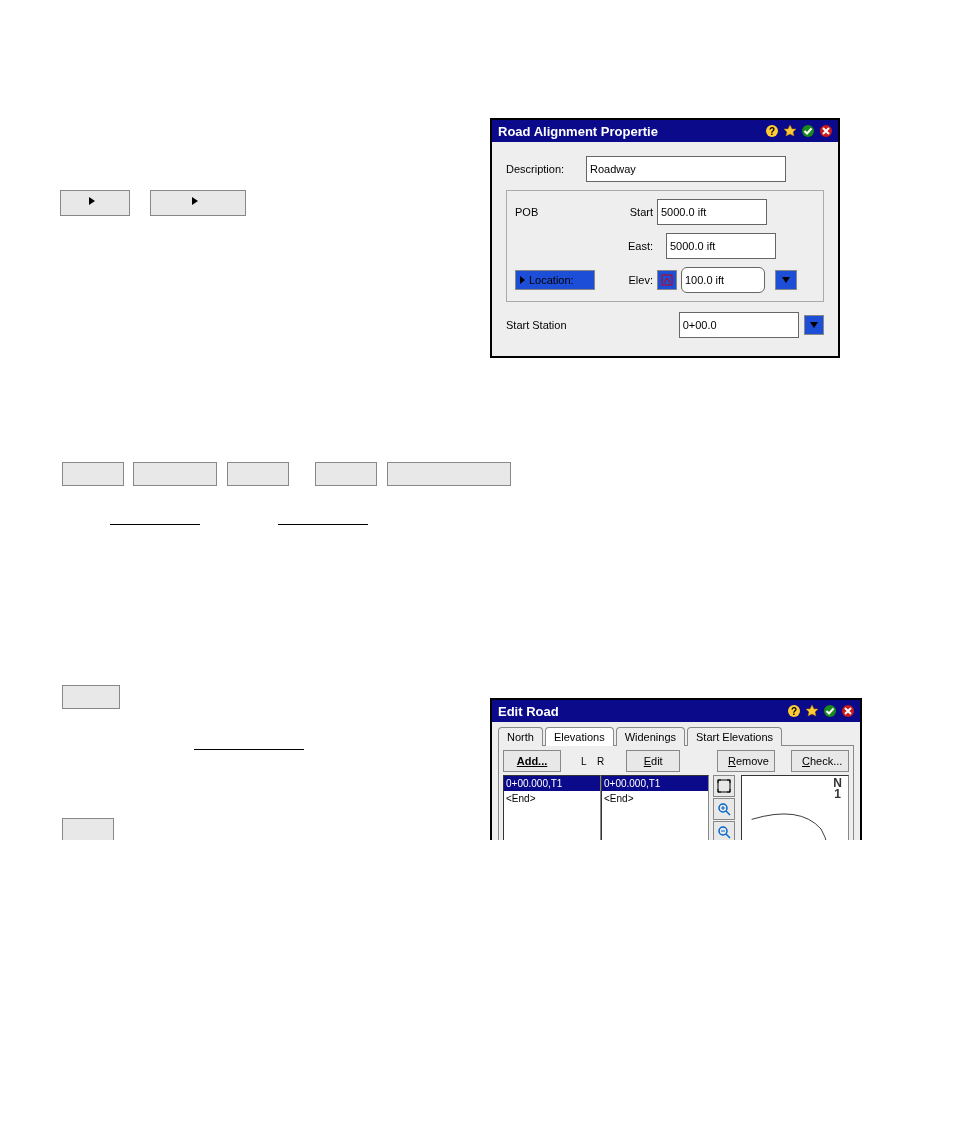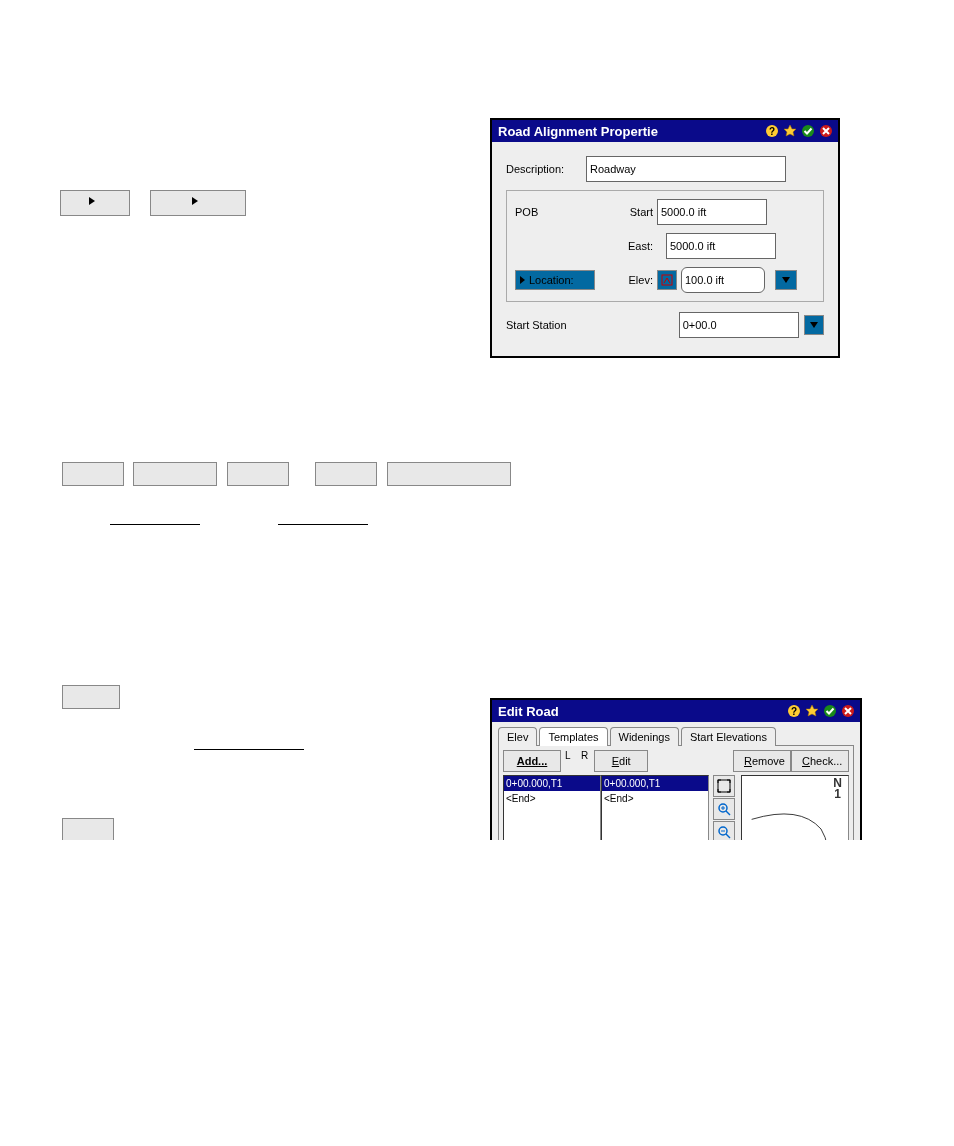--- a/index.html
+++ b/index.html
@@ -16,31 +16,31 @@
   .titlebar .ttext{flex:1;font-weight:bold;font-size:13px;overflow:hidden;white-space:nowrap}
   .titlebar .icons{display:flex;gap:2px}
   .tbicon{width:16px;height:16px;display:flex;align-items:center;justify-content:center}
   .tbicon svg{display:block}
 
   .dlg-body{padding:14px 14px 18px 14px;background:#eeeeee}
   .row{display:flex;align-items:center;margin-bottom:8px}
   .lbl{font-size:11px}
   .inp{background:#fff;border:1px solid #666;height:18px;font-size:11px;padding:12px 3px;box-sizing:border-box}
   .fieldset{border:1px solid #aaa;background:#eeeeee;padding:8px 8px 8px 8px;margin-top:4px;margin-bottom:10px}
-  .smallbtn{display:inline-flex;align-items:center;justify-content:center;background:#0369a1;border:1px solid #888;height:20px;padding:0 6px;font-size:11px;box-sizing:border-box}
+  .smallbtn{display:inline-flex;align-items:center;justify-content:center;background:#1d4ed8;border:1px solid #888;height:20px;padding:0 6px;font-size:11px;box-sizing:border-box}
   .iconbtn{width:20px;height:20px;padding:0}
   .arrowbtn{width:22px;height:20px;padding:0}
   .arrowbtn svg,.iconbtn svg{pointer-events:none}
 
   
   .tabbar{display:flex;align-items:flex-end;padding:4px 6px 0 6px;background:#eeeeee;gap:2px}
   .tab{background:#eeeeee;border:1px solid #888;border-bottom:none;border-top-left-radius:4px;border-top-right-radius:4px;padding:3px 8px;font-size:11px;position:relative;top:1px;box-sizing:border-box}
   .tab.active{background:#fff;z-index:2}
   .tabbody{background:#eeeeee;margin:0 6px 8px 6px;border:1px solid #888;padding:4px 4px 4px 4px}
-  .toolbar2{display:flex;gap:0;margin-bottom:3px}
+  .toolbar2{display:flex;align-items:center;gap:16px;margin-bottom:3px}
   .toolbar2 .LR{font-size:10px;letter-spacing:4px;margin-left:4px;margin-right:2px}
   .toolbar2 .sp{flex:1}
   .listpane{display:flex;gap:0}
   .list{background:#fff;border:1px inset #888;box-sizing:border-box;font-size:10px;line-height:13px;padding:0;position:relative;overflow:hidden}
   .list .sel{background:#0a0a8a;color:#fff;display:block;padding:1px 2px}
   .list .item{display:block;padding:1px 2px}
   .hscroll{height:14px;border:1px inset #888;background:#e8e8e8;display:flex;align-items:center;margin-top:1px}
   .hscroll .hbtn{width:14px;height:12px;background:#d8d8d8;border:1px solid #888;display:flex;align-items:center;justify-content:center}
   .hscroll .track{flex:1;background:#ccc;height:12px;position:relative}
   .hscroll .grip{position:absolute;left:30%;top:0;width:20px;height:12px;background:#e0e0e0;border:1px solid #888;display:flex;align-items:center;justify-content:center}
@@ -209,22 +209,22 @@
         <span class="tbicon">
             <svg width="14" height="14">
               <circle cx="7" cy="7" r="6" fill="#cc1a1a"></circle>
               <path d="M4 4 L10 10 M10 4 L4 10" stroke="#fff" stroke-width="2"></path>
             </svg>
           </span>
       </span>
     </div>
 
     <div class="tabbar">
-      <div class="tab"><span>Elev</span></div>
-      <div class="tab active"><span>Templates</span></div>
+      <div class="tab"><span>North</span></div>
+      <div class="tab active"><span>Elevations</span></div>
       <div class="tab"><span>Widenings</span></div>
       <div class="tab"><span>Start Elevations</span></div>
     </div>
 
     <div class="tabbody">
       <div class="toolbar2">
         <span class="gbtn" style="height:22px;width:58px;font-weight:bold"><span class="u">Add...</span></span>
         <span class="LR">L   R</span>
         <span class="gbtn" style="height:22px;width:54px"><span><span class="u">E</span>dit</span></span>
         <span class="sp"></span>

